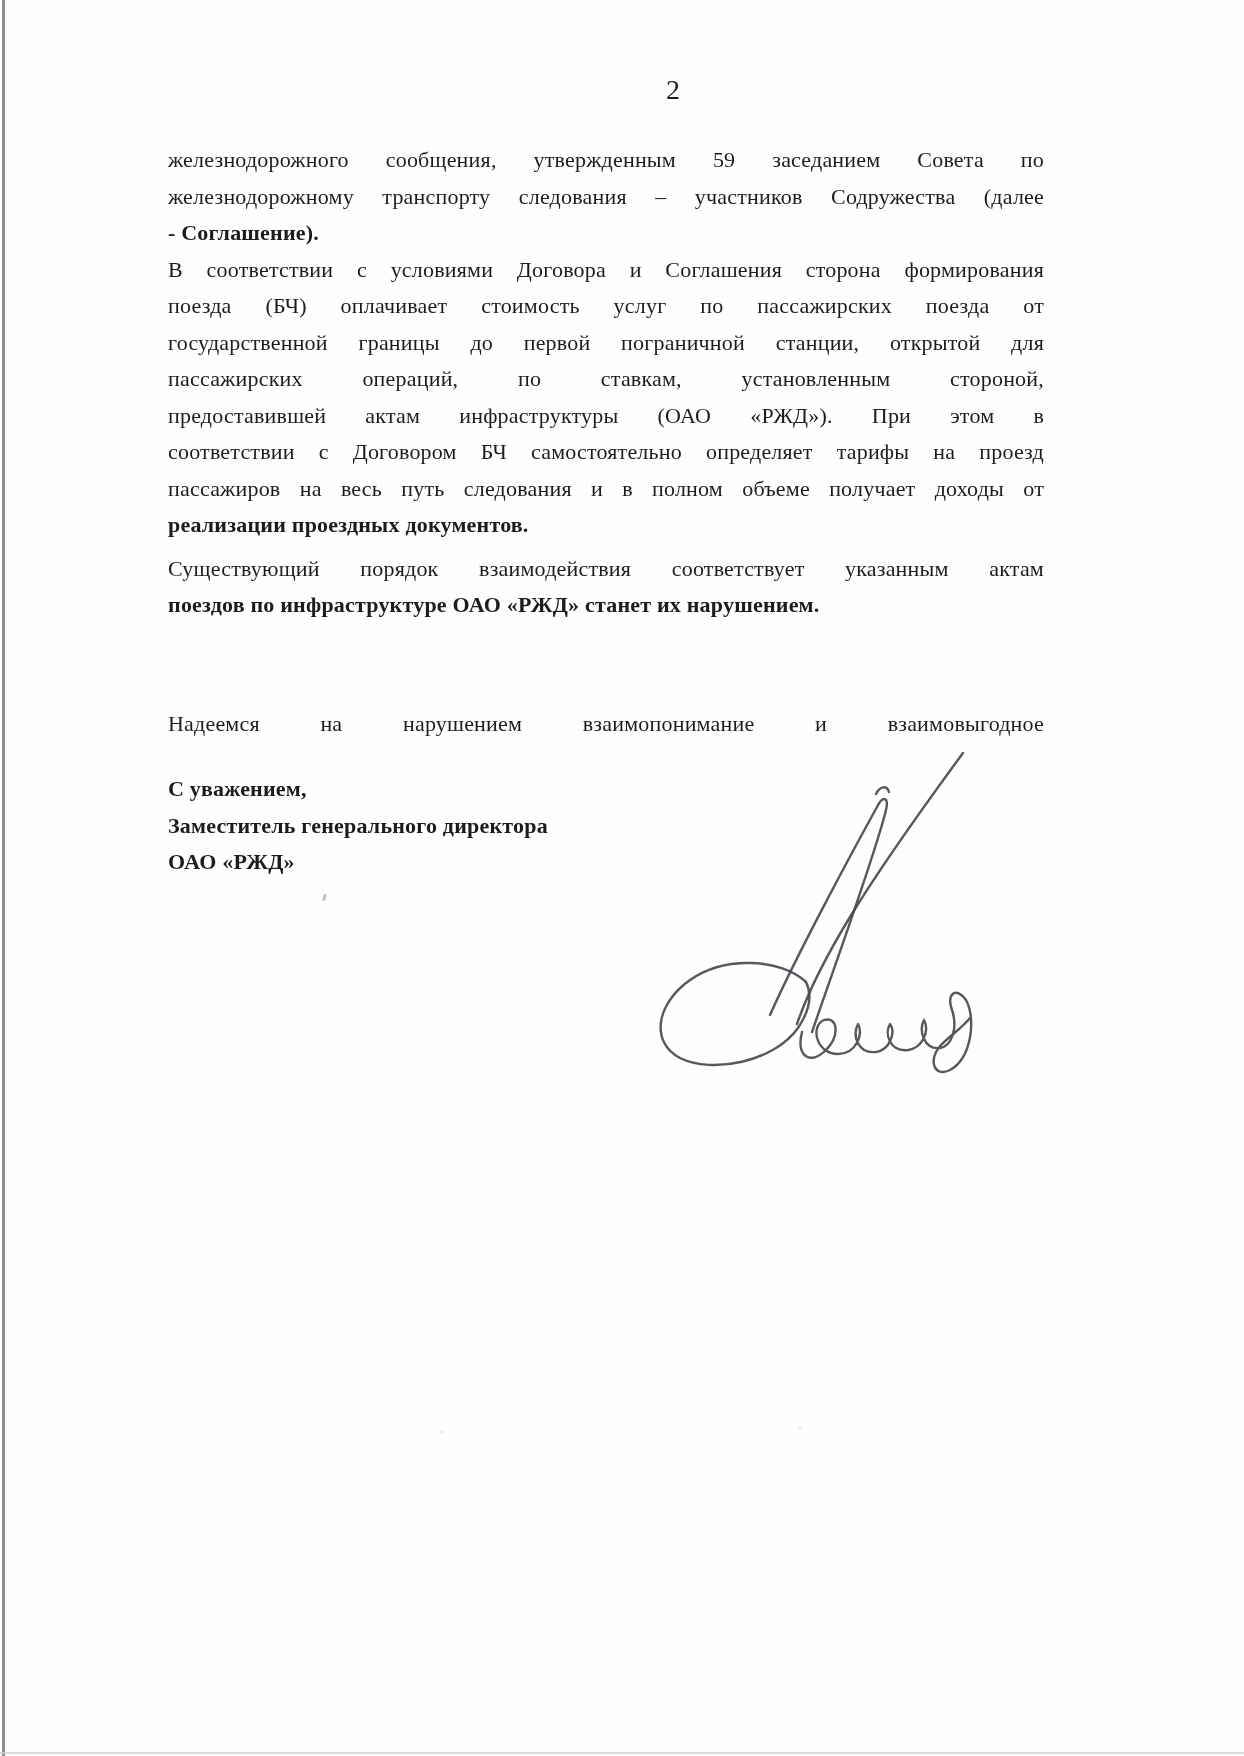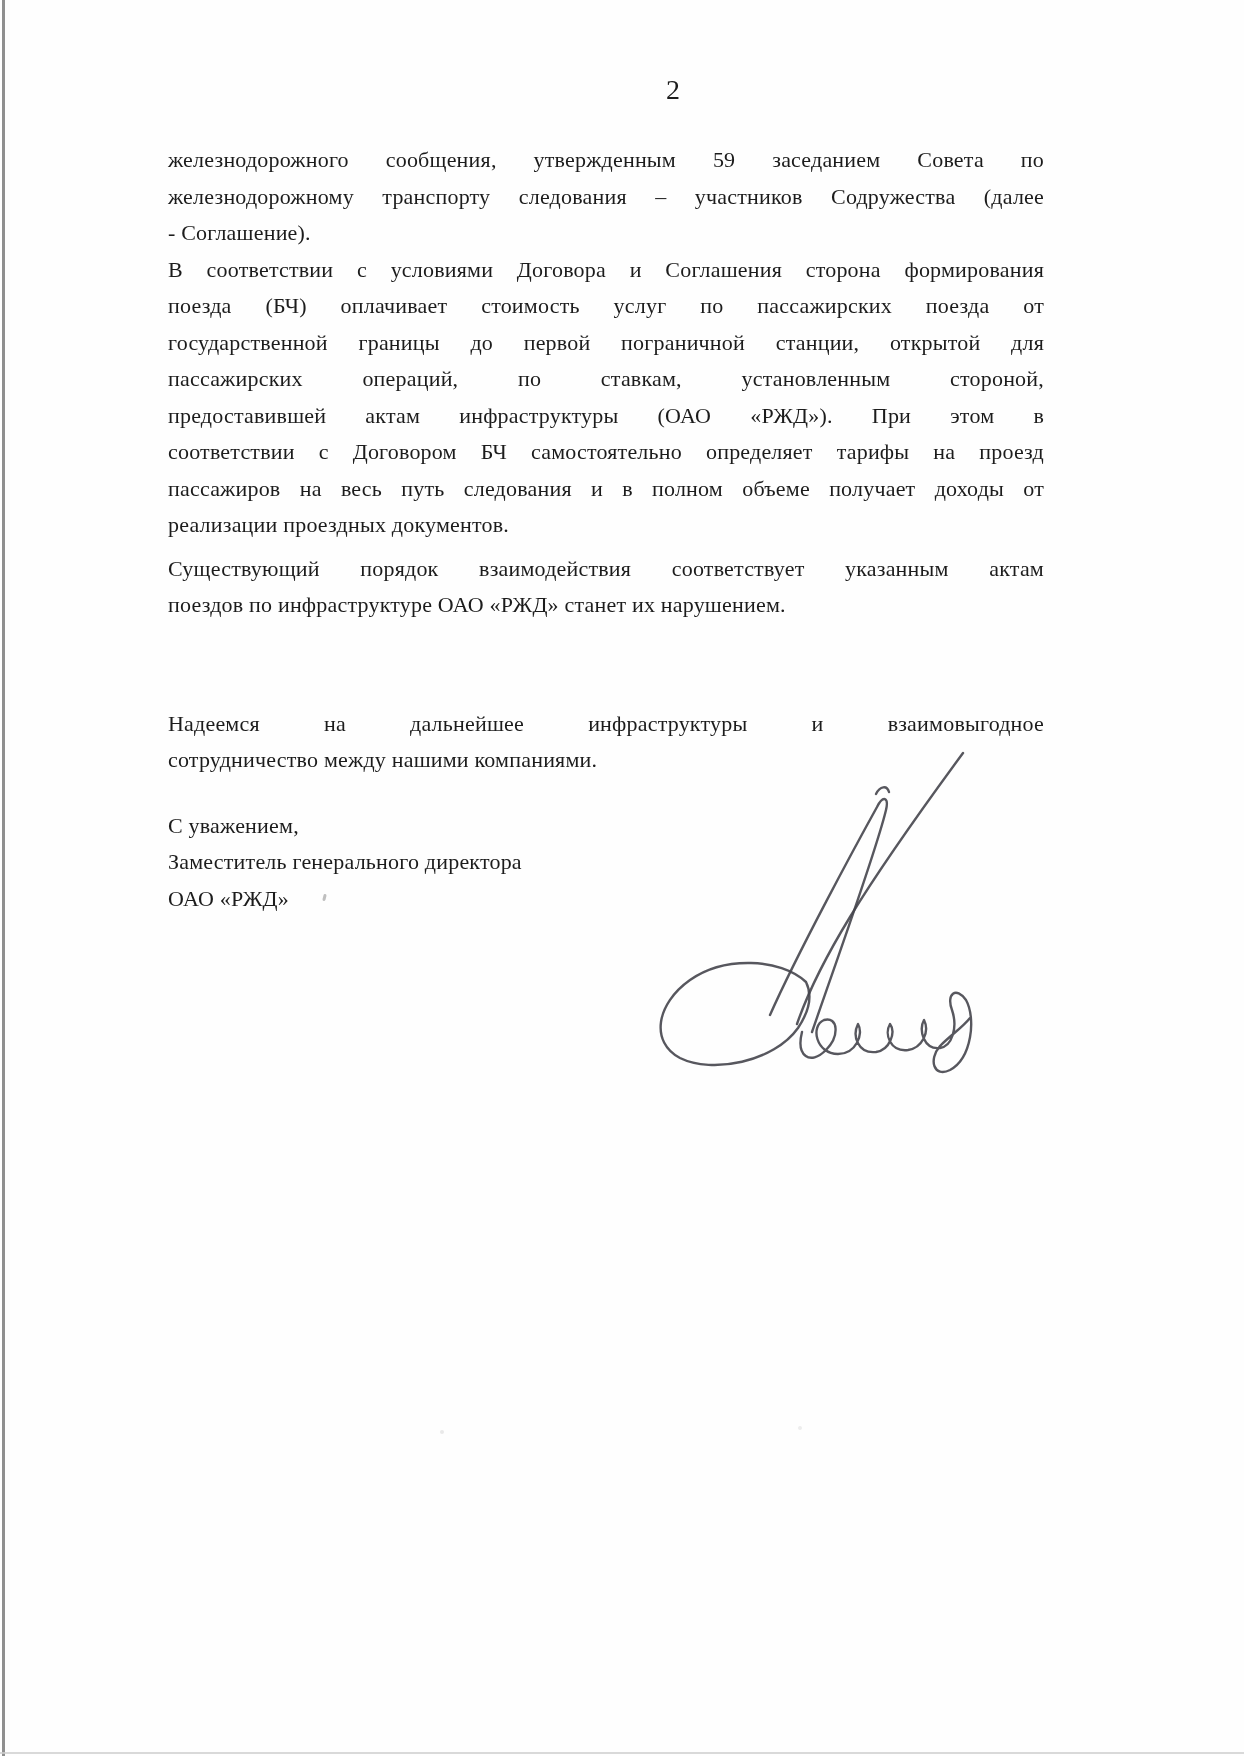--- a/index.html
+++ b/index.html
@@ -52,20 +52,21 @@
     white-space: normal;
     text-justify: inter-word;
   }
   .ln.just {
     text-align: justify;
     text-align-last: justify;
   }
   .ln.left {
     text-align: left;
     text-align-last: left;
+    font-weight: bold;
   }
   .g7  { margin-top: 7px; }
   .g82 { margin-top: 82px; }
   .g29 { margin-top: 29px; }
   .g61 { margin-top: 61px; }
   
   .signature {
     position: absolute;
     left: 640px; top: 740px;
     width: 340px; height: 340px;
@@ -105,22 +106,21 @@
     <div class="ln just">государственной границы до первой пограничной станции, открытой для</div>
     <div class="ln just">пассажирских операций, по ставкам, установленным стороной,</div>
     <div class="ln just">предоставившей актам инфраструктуры (ОАО «РЖД»). При этом в</div>
     <div class="ln just">соответствии с Договором БЧ самостоятельно определяет тарифы на проезд</div>
     <div class="ln just">пассажиров на весь путь следования и в полном объеме получает доходы от</div>
     <div class="ln left">реализации проездных документов.</div>
 
     <div class="ln just g7">Существующий порядок взаимодействия соответствует указанным актам</div>
     <div class="ln left">поездов по инфраструктуре ОАО «РЖД» станет их нарушением.</div>
 
-    <div class="ln just g82">Надеемся на дальнейшее инфраструктуры и взаимовыгодное</div>
-    <div class="ln left">сотрудничество между нашими компаниями.</div>
+    <div class="ln just g82">Надеемся на нарушением взаимопонимание и взаимовыгодное</div>
 
     <div class="ln left g29">С уважением,</div>
 
     <div class="ln left">Заместитель генерального директора</div>
     <div class="ln left">ОАО «РЖД»</div>
   </div>
 
   <svg class="signature" viewBox="0 0 340 340" xmlns="http://www.w3.org/2000/svg" aria-hidden="true">
 
     <path d="M 323 13 C 287 62, 243 123, 210 177 C 185 218, 168 252, 157 284"></path>

